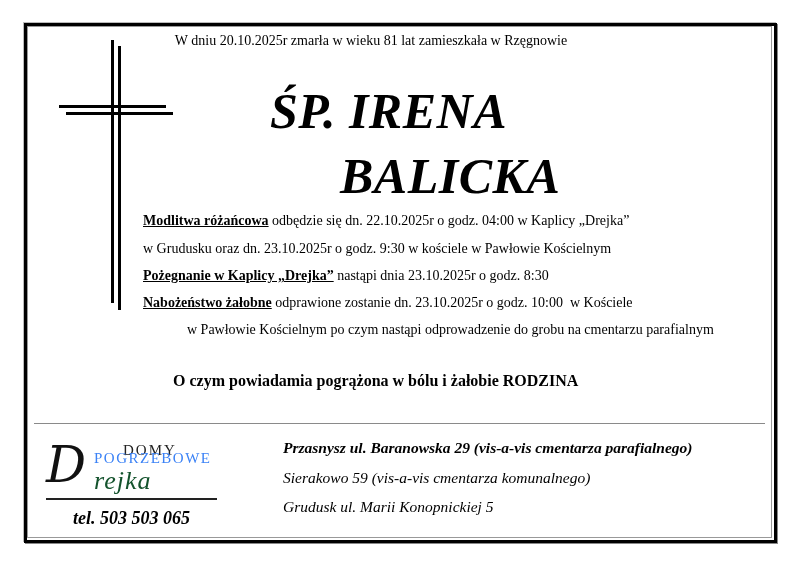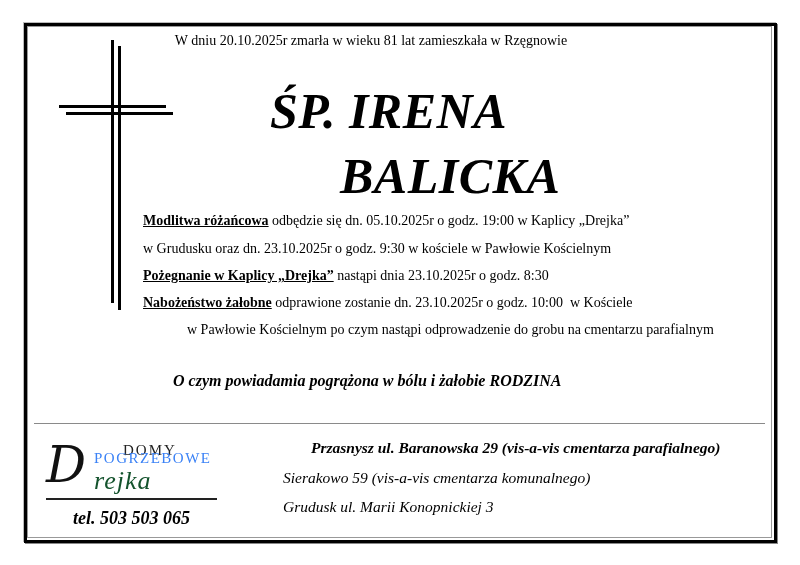--- a/index.html
+++ b/index.html
@@ -7,21 +7,21 @@
   .frame { position: absolute; left: 24px; top: 23px; width: 747px; height: 514px; border: 3px solid #000; box-shadow: 1px 1px 0 #888, -1px -1px 0 #bbb; background: #fff; }
   .inner-line { position: absolute; left: 27px; top: 26px; width: 743px; height: 510px; border: 1px solid #999; pointer-events: none; }
   .abs { position: absolute; white-space: nowrap; }
   .top-line { left: 0; width: 712px; top: 33px; text-align: center; font-size: 14px; padding-left: 30px; box-sizing: border-box; }
   .top-line span { margin-left: 0; }
   .cross-line { position: absolute; background: #000; }
   .name1 { left: 270px; top: 82px; font-size: 50px; font-weight: bold; font-style: italic; letter-spacing: 0.5px; }
   .name2 { left: 340px; top: 147px; font-size: 50px; font-weight: bold; font-style: italic; letter-spacing: 0.5px; }
   .info { left: 143px; font-size: 14px; }
   .info b { text-decoration: underline; font-weight: bold; }
-  .family { left: 173px; top: 372px; font-size: 16px; font-weight: bold; font-style: italic; }
+  .family { left: 173px; top: 372px; font-size: 16px; font-weight: bold; }
   .sep { position: absolute; left: 34px; top: 423px; width: 731px; height: 1px; background: #8a8a8a; }
   .logo-domy { left: 123px; top: 442px; font-size: 15px; letter-spacing: 2px; color: #222; }
   .logo-pog { left: 94px; top: 450px; font-size: 15px; letter-spacing: 1.5px; color: #3b82f6; }
   .logo-D { left: 46px; top: 440px; font-size: 50px; font-style: italic; font-family: "DejaVu Serif", serif; color: #111; line-height: 1; }
   .logo-rejka { left: 94px; top: 466px; font-size: 26px; font-style: italic; color: #14532d; letter-spacing: 1px; }
   .logo-underline { position: absolute; left: 46px; top: 498px; width: 171px; height: 2px; background: #222; }
   .tel { left: 73px; top: 508px; font-size: 18px; font-weight: bold; font-style: italic; }
   .addr { left: 283px; font-size: 15.5px; font-style: italic; }
   .addr.main { font-weight: bold; }
 </style>
@@ -36,35 +36,35 @@
 <div>
   <div class="cross-line" style="left:111px; top:40px; width:3px; height:263px;"></div>
   <div class="cross-line" style="left:118px; top:46px; width:3px; height:264px;"></div>
   <div class="cross-line" style="left:59px; top:105px; width:107px; height:3px;"></div>
   <div class="cross-line" style="left:66px; top:112px; width:107px; height:3px;"></div>
 </div>
 
 <div class="abs name1">ŚP. IRENA</div>
 <div class="abs name2">BALICKA</div>
 
-<div class="abs info" style="top:213px;"><b>Modlitwa różańcowa</b><span> odbędzie się dn. 05.10.2025r o godz. 19:00 w Kaplicy „Drejka”</span></div>
+<div class="abs info" style="top:213px;"><b>Modlitwa różańcowa</b><span> odbędzie się dn. 22.10.2025r o godz. 04:00 w Kaplicy „Drejka”</span></div>
 <div class="abs info" style="top:241px;"><span>w Grudusku oraz dn. 23.10.2025r o godz. 9:30 w kościele w Pawłowie Kościelnym</span></div>
 <div class="abs info" style="top:268px;"><b>Pożegnanie w Kaplicy „Drejka”</b><span> nastąpi dnia 23.10.2025r o godz. 8:30</span></div>
 <div class="abs info" style="top:295px;"><b>Nabożeństwo żałobne</b><span style="white-space:pre;"> odprawione zostanie dn. 23.10.2025r o godz. 10:00  w Kościele</span></div>
 <div class="abs info" style="top:322px;margin-left:44px;"><span>w Pawłowie Kościelnym po czym nastąpi odprowadzenie do grobu na cmentarzu parafialnym</span></div>
 
 <div class="abs family">O czym powiadamia pogrążona w bólu i żałobie RODZINA</div>
 
 <div class="sep"></div>
 
 <div>
   <div class="abs logo-domy">DOMY</div>
   <div class="abs logo-D">D</div>
   <div class="abs logo-pog">POGRZEBOWE</div>
   <div class="abs logo-rejka">rejka</div>
   <div class="logo-underline"></div>
 </div>
 
 <div class="abs tel">tel. 503 503 065</div>
 
-<div class="abs addr main" style="top:439px;margin-left:28px;">Przasnysz ul. Baranowska 29 (vis-a-vis cmentarza parafialnego)</div>
+<div class="abs addr main" style="top:439px;">Przasnysz ul. Baranowska 29 (vis-a-vis cmentarza parafialnego)</div>
 <div class="abs addr" style="top:469px;">Sierakowo 59 (vis-a-vis cmentarza komunalnego)</div>
-<div class="abs addr" style="top:498px;">Grudusk ul. Marii Konopnickiej 3</div>
+<div class="abs addr" style="top:498px;">Grudusk ul. Marii Konopnickiej 5</div>
 
 </body></html>

